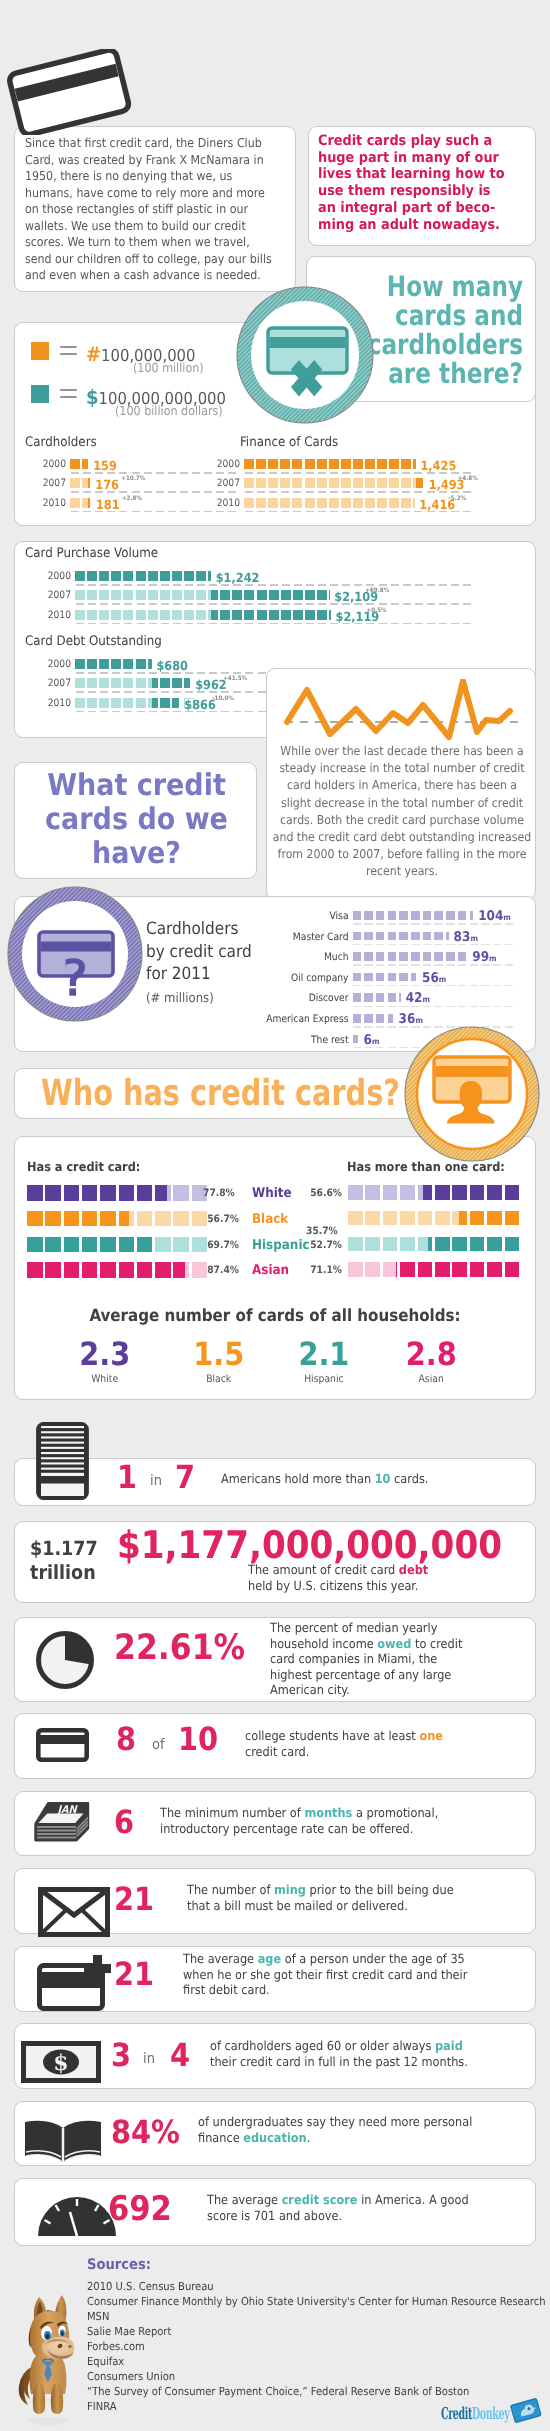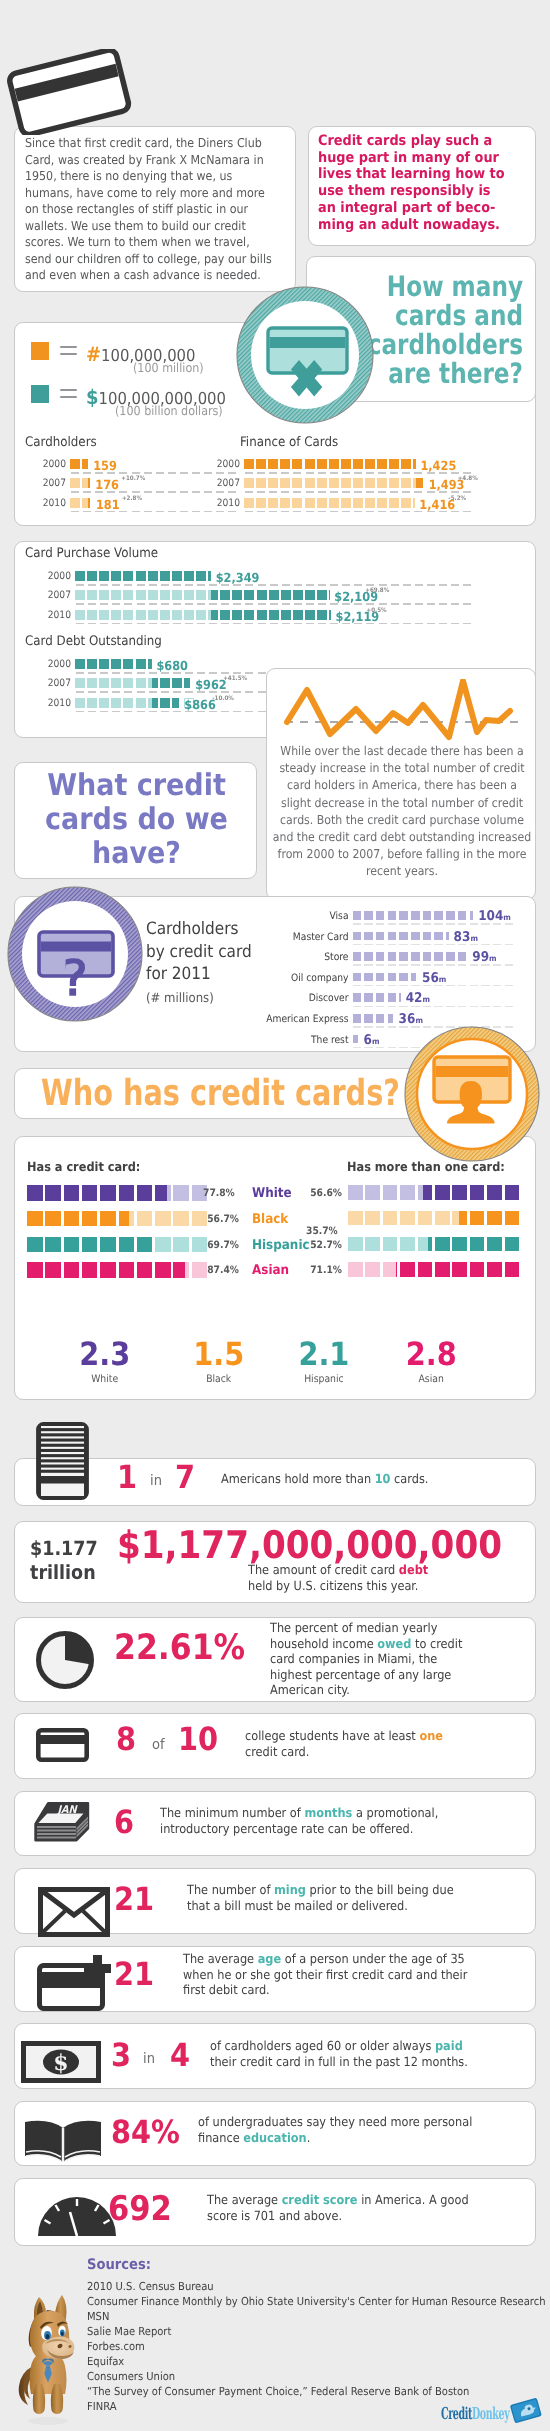--- a/index.html
+++ b/index.html
@@ -480,21 +480,21 @@
       <div class="dash" style="left:339.3px;top:42px;width:8px"></div>
       <div class="dash" style="left:351.4px;top:42px;width:8px"></div>
       <div class="dash" style="left:363.5px;top:42px;width:8px"></div>
       <div class="dash" style="left:375.59999999999997px;top:42px;width:8px"></div>
       <div class="dash" style="left:387.7px;top:42px;width:8px"></div>
       <div class="dash" style="left:399.8px;top:42px;width:8px"></div>
       <div class="dash" style="left:411.9px;top:42px;width:8px"></div>
       <div class="dash" style="left:424px;top:42px;width:8px"></div>
       <div class="dash" style="left:436.09999999999997px;top:42px;width:8px"></div>
       <div class="dash" style="left:448.2px;top:42px;width:8px"></div>
-      <div class="bval" style="left:200.73000000000002px;top:30px;color:#3f9e9a">$2,349</div>
+      <div class="bval" style="left:200.73000000000002px;top:30px;color:#3f9e9a">$1,242</div>
       <div class="yr" style="left:28px;top:48.3px;width:28px">2007</div>
       <div class="sq" style="left:60px;top:48.3px;width:10px;height:10px;">
         <i style="left:0;width:10px;background:#b2dedb"></i>
       </div>
       <div class="sq" style="left:72.1px;top:48.3px;width:10px;height:10px;">
         <i style="left:0;width:10px;background:#b2dedb"></i>
       </div>
       <div class="sq" style="left:84.2px;top:48.3px;width:10px;height:10px;">
         <i style="left:0;width:10px;background:#b2dedb"></i>
       </div>
@@ -919,21 +919,21 @@
       <div class="dash" style="left:396px;top:46.7px;width:8.6px;background:#e3e3e3"></div>
       <div class="dash" style="left:407.7px;top:46.7px;width:8.6px;background:#e3e3e3"></div>
       <div class="dash" style="left:419.4px;top:46.7px;width:8.6px;background:#e3e3e3"></div>
       <div class="dash" style="left:431.1px;top:46.7px;width:8.6px;background:#e3e3e3"></div>
       <div class="dash" style="left:442.8px;top:46.7px;width:8.6px;background:#e3e3e3"></div>
       <div class="dash" style="left:454.5px;top:46.7px;width:8.6px;background:#e3e3e3"></div>
       <div class="dash" style="left:466.2px;top:46.7px;width:8.6px;background:#e3e3e3"></div>
       <div class="dash" style="left:477.9px;top:46.7px;width:8.6px;background:#e3e3e3"></div>
       <div class="dash" style="left:489.6px;top:46.7px;width:8.6px;background:#e3e3e3"></div>
       <div class="cbc-val" style="left:438.61px;top:32.6px">83<i>m</i></div>
-      <div class="cbc-lbl" style="left:217.5px;top:55.2px;width:116px">Store</div>
+      <div class="cbc-lbl" style="left:217.5px;top:55.2px;width:116px">Much</div>
       <div class="sq" style="left:337.5px;top:55.2px;width:8.6px;height:8.6px;background:#b3b0da"></div>
       <div class="sq" style="left:349.2px;top:55.2px;width:8.6px;height:8.6px;background:#b3b0da"></div>
       <div class="sq" style="left:360.9px;top:55.2px;width:8.6px;height:8.6px;background:#b3b0da"></div>
       <div class="sq" style="left:372.6px;top:55.2px;width:8.6px;height:8.6px;background:#b3b0da"></div>
       <div class="sq" style="left:384.3px;top:55.2px;width:8.6px;height:8.6px;background:#b3b0da"></div>
       <div class="sq" style="left:396px;top:55.2px;width:8.6px;height:8.6px;background:#b3b0da"></div>
       <div class="sq" style="left:407.7px;top:55.2px;width:8.6px;height:8.6px;background:#b3b0da"></div>
       <div class="sq" style="left:419.4px;top:55.2px;width:8.6px;height:8.6px;background:#b3b0da"></div>
       <div class="sq" style="left:431.1px;top:55.2px;width:8.6px;height:8.6px;background:#b3b0da"></div>
       <div class="sq" style="left:442.8px;top:55.2px;width:7.740000000000003px;height:8.6px;background:#b3b0da"></div>
@@ -1055,20 +1055,21 @@
     <span>for 2011</span><br>
     <span class="sm">(# millions)</span>
   </div>
 
   <div class="panel" id="q3">
     <div class="t">Who has credit cards?</div>
   </div>
   <div class="panel" id="whc">
     <div class="whc-h" style="left:12px;top:22px">Has a credit card:</div>
     <div class="whc-h" style="left:332px;top:22px">Has more than one card:</div>
+    <div id="avg-h">Average number of cards of all households:</div>
   <div class="sq" style="left:12px;top:48px;width:15.6px;height:15.6px;background:#c3bfe2">
         <i style="left:0;width:15.6px;background:#5b3d9b"></i>
       </div>
       <div class="sq" style="left:30.3px;top:48px;width:15.6px;height:15.6px;background:#c3bfe2">
         <i style="left:0;width:15.6px;background:#5b3d9b"></i>
       </div>
       <div class="sq" style="left:48.6px;top:48px;width:15.6px;height:15.6px;background:#c3bfe2">
         <i style="left:0;width:15.6px;background:#5b3d9b"></i>
       </div>
       <div class="sq" style="left:66.9px;top:48px;width:15.6px;height:15.6px;background:#c3bfe2">

